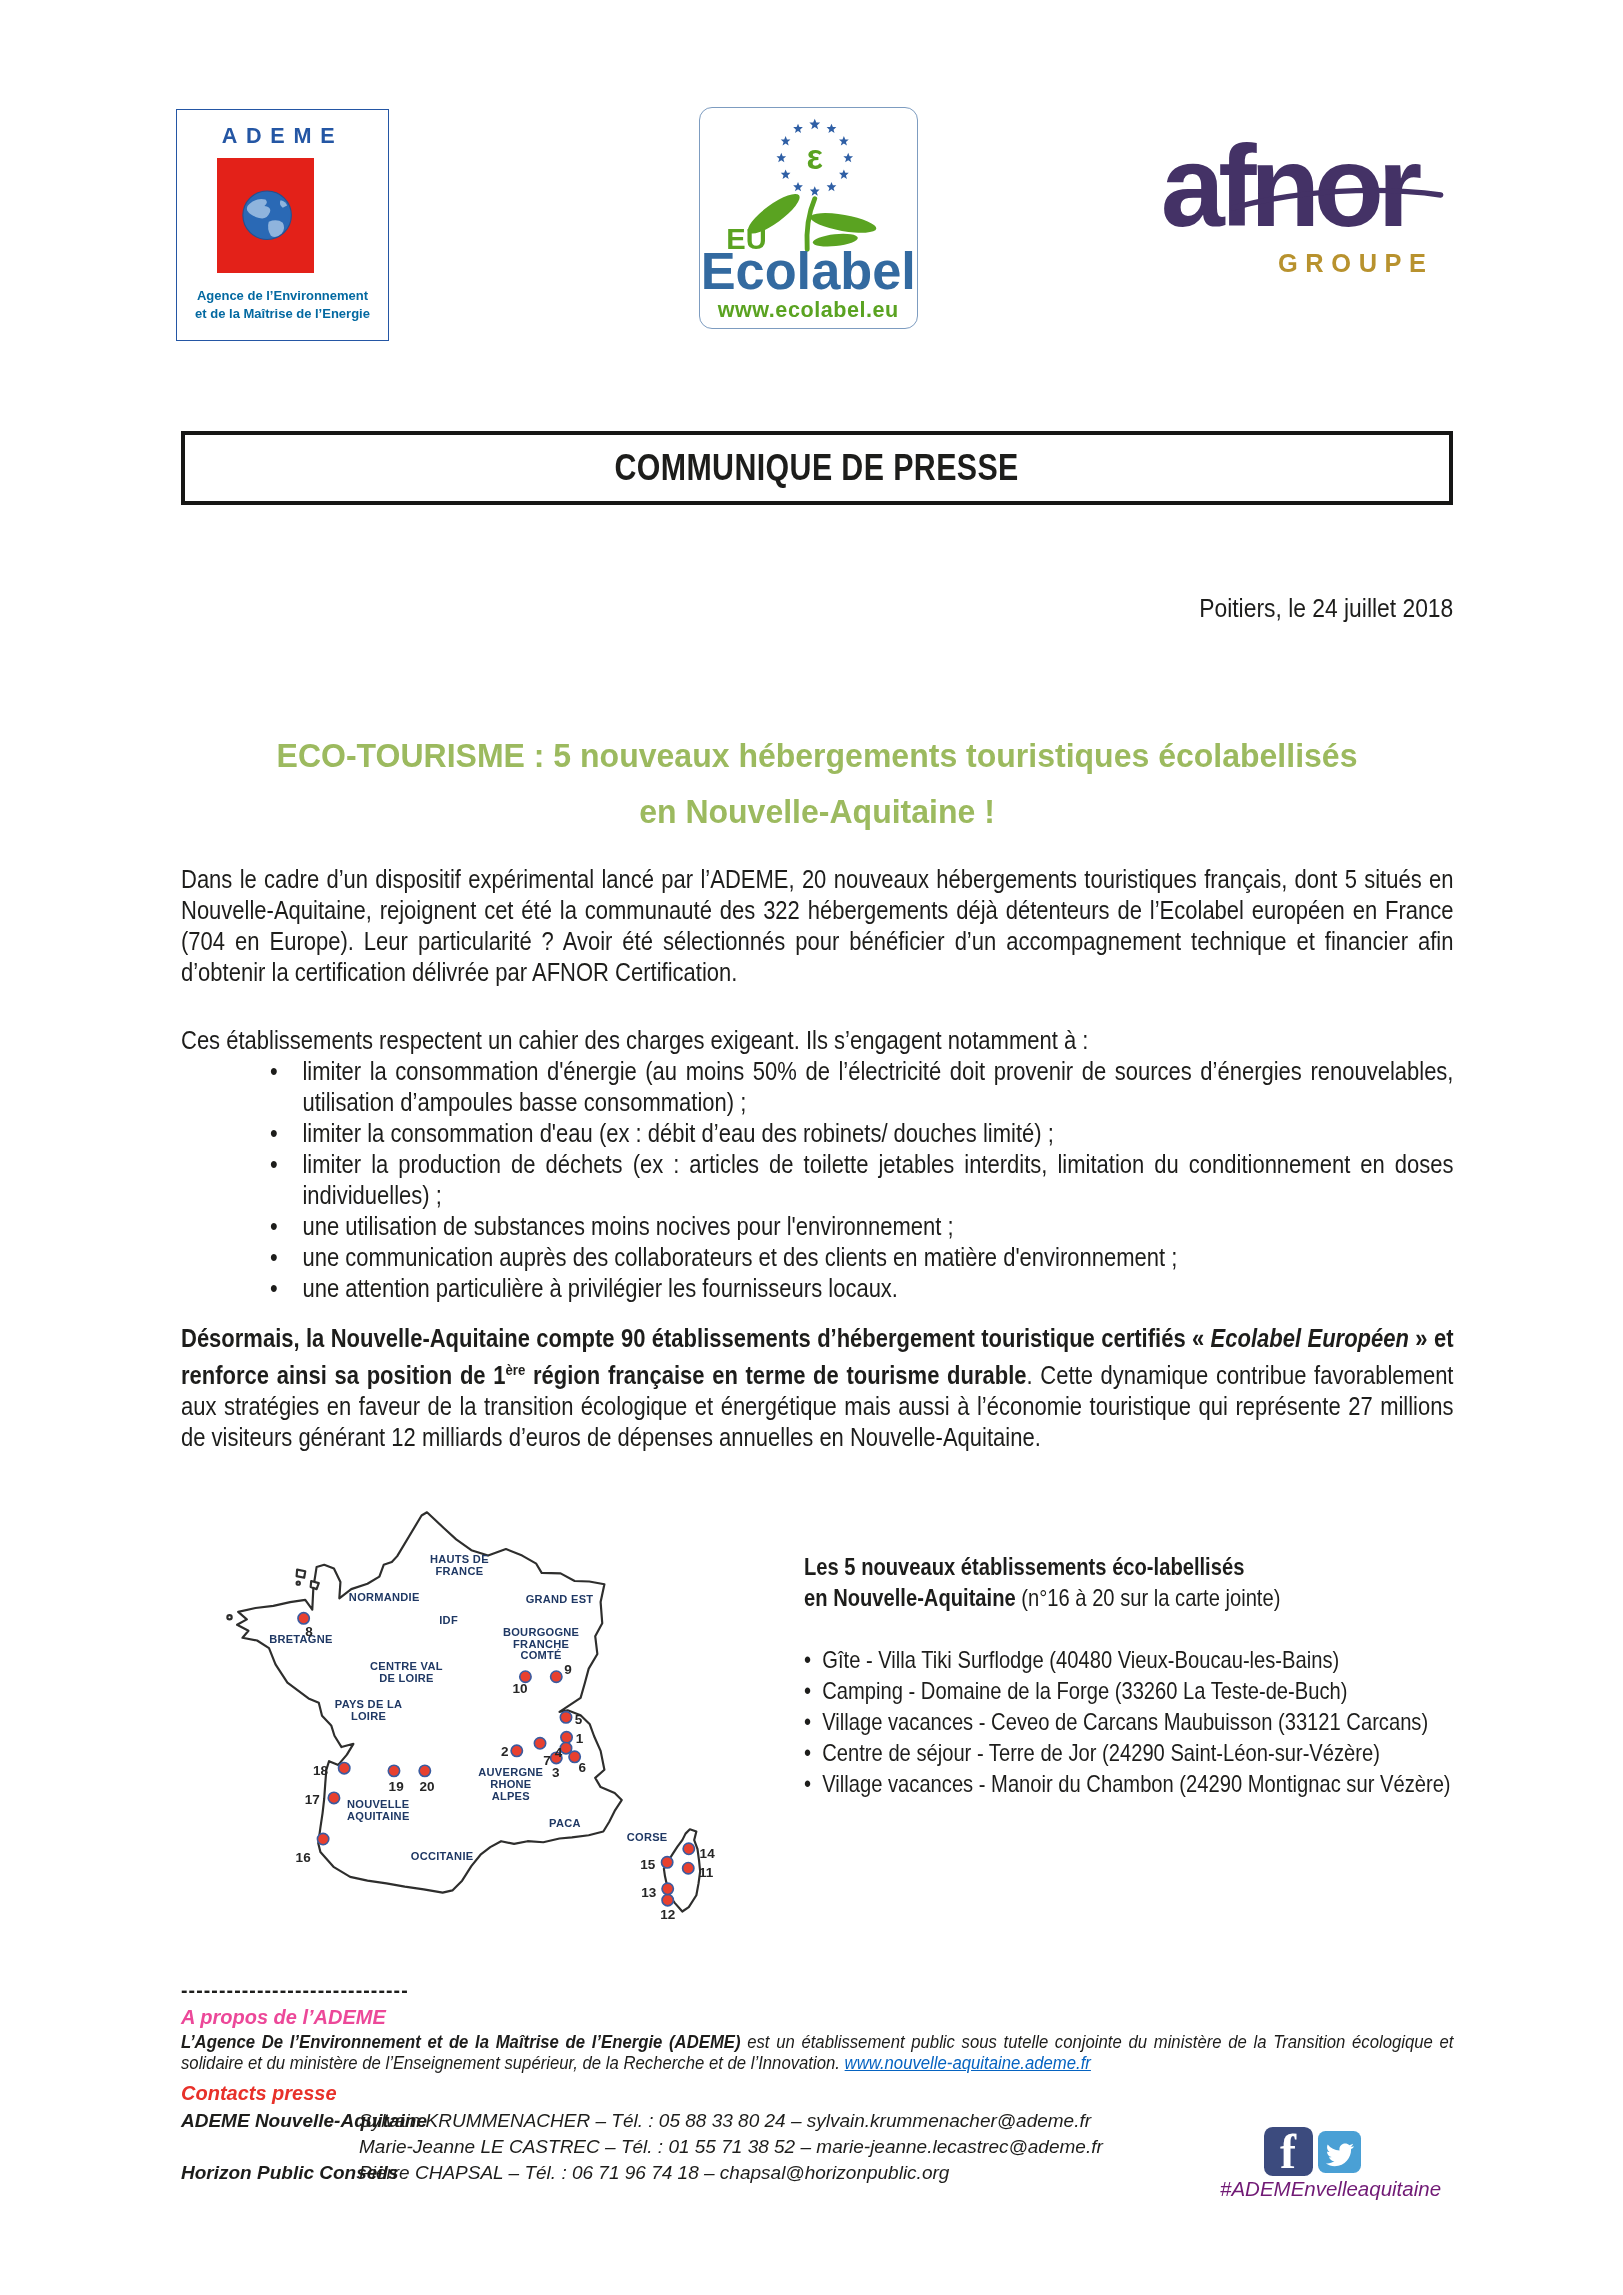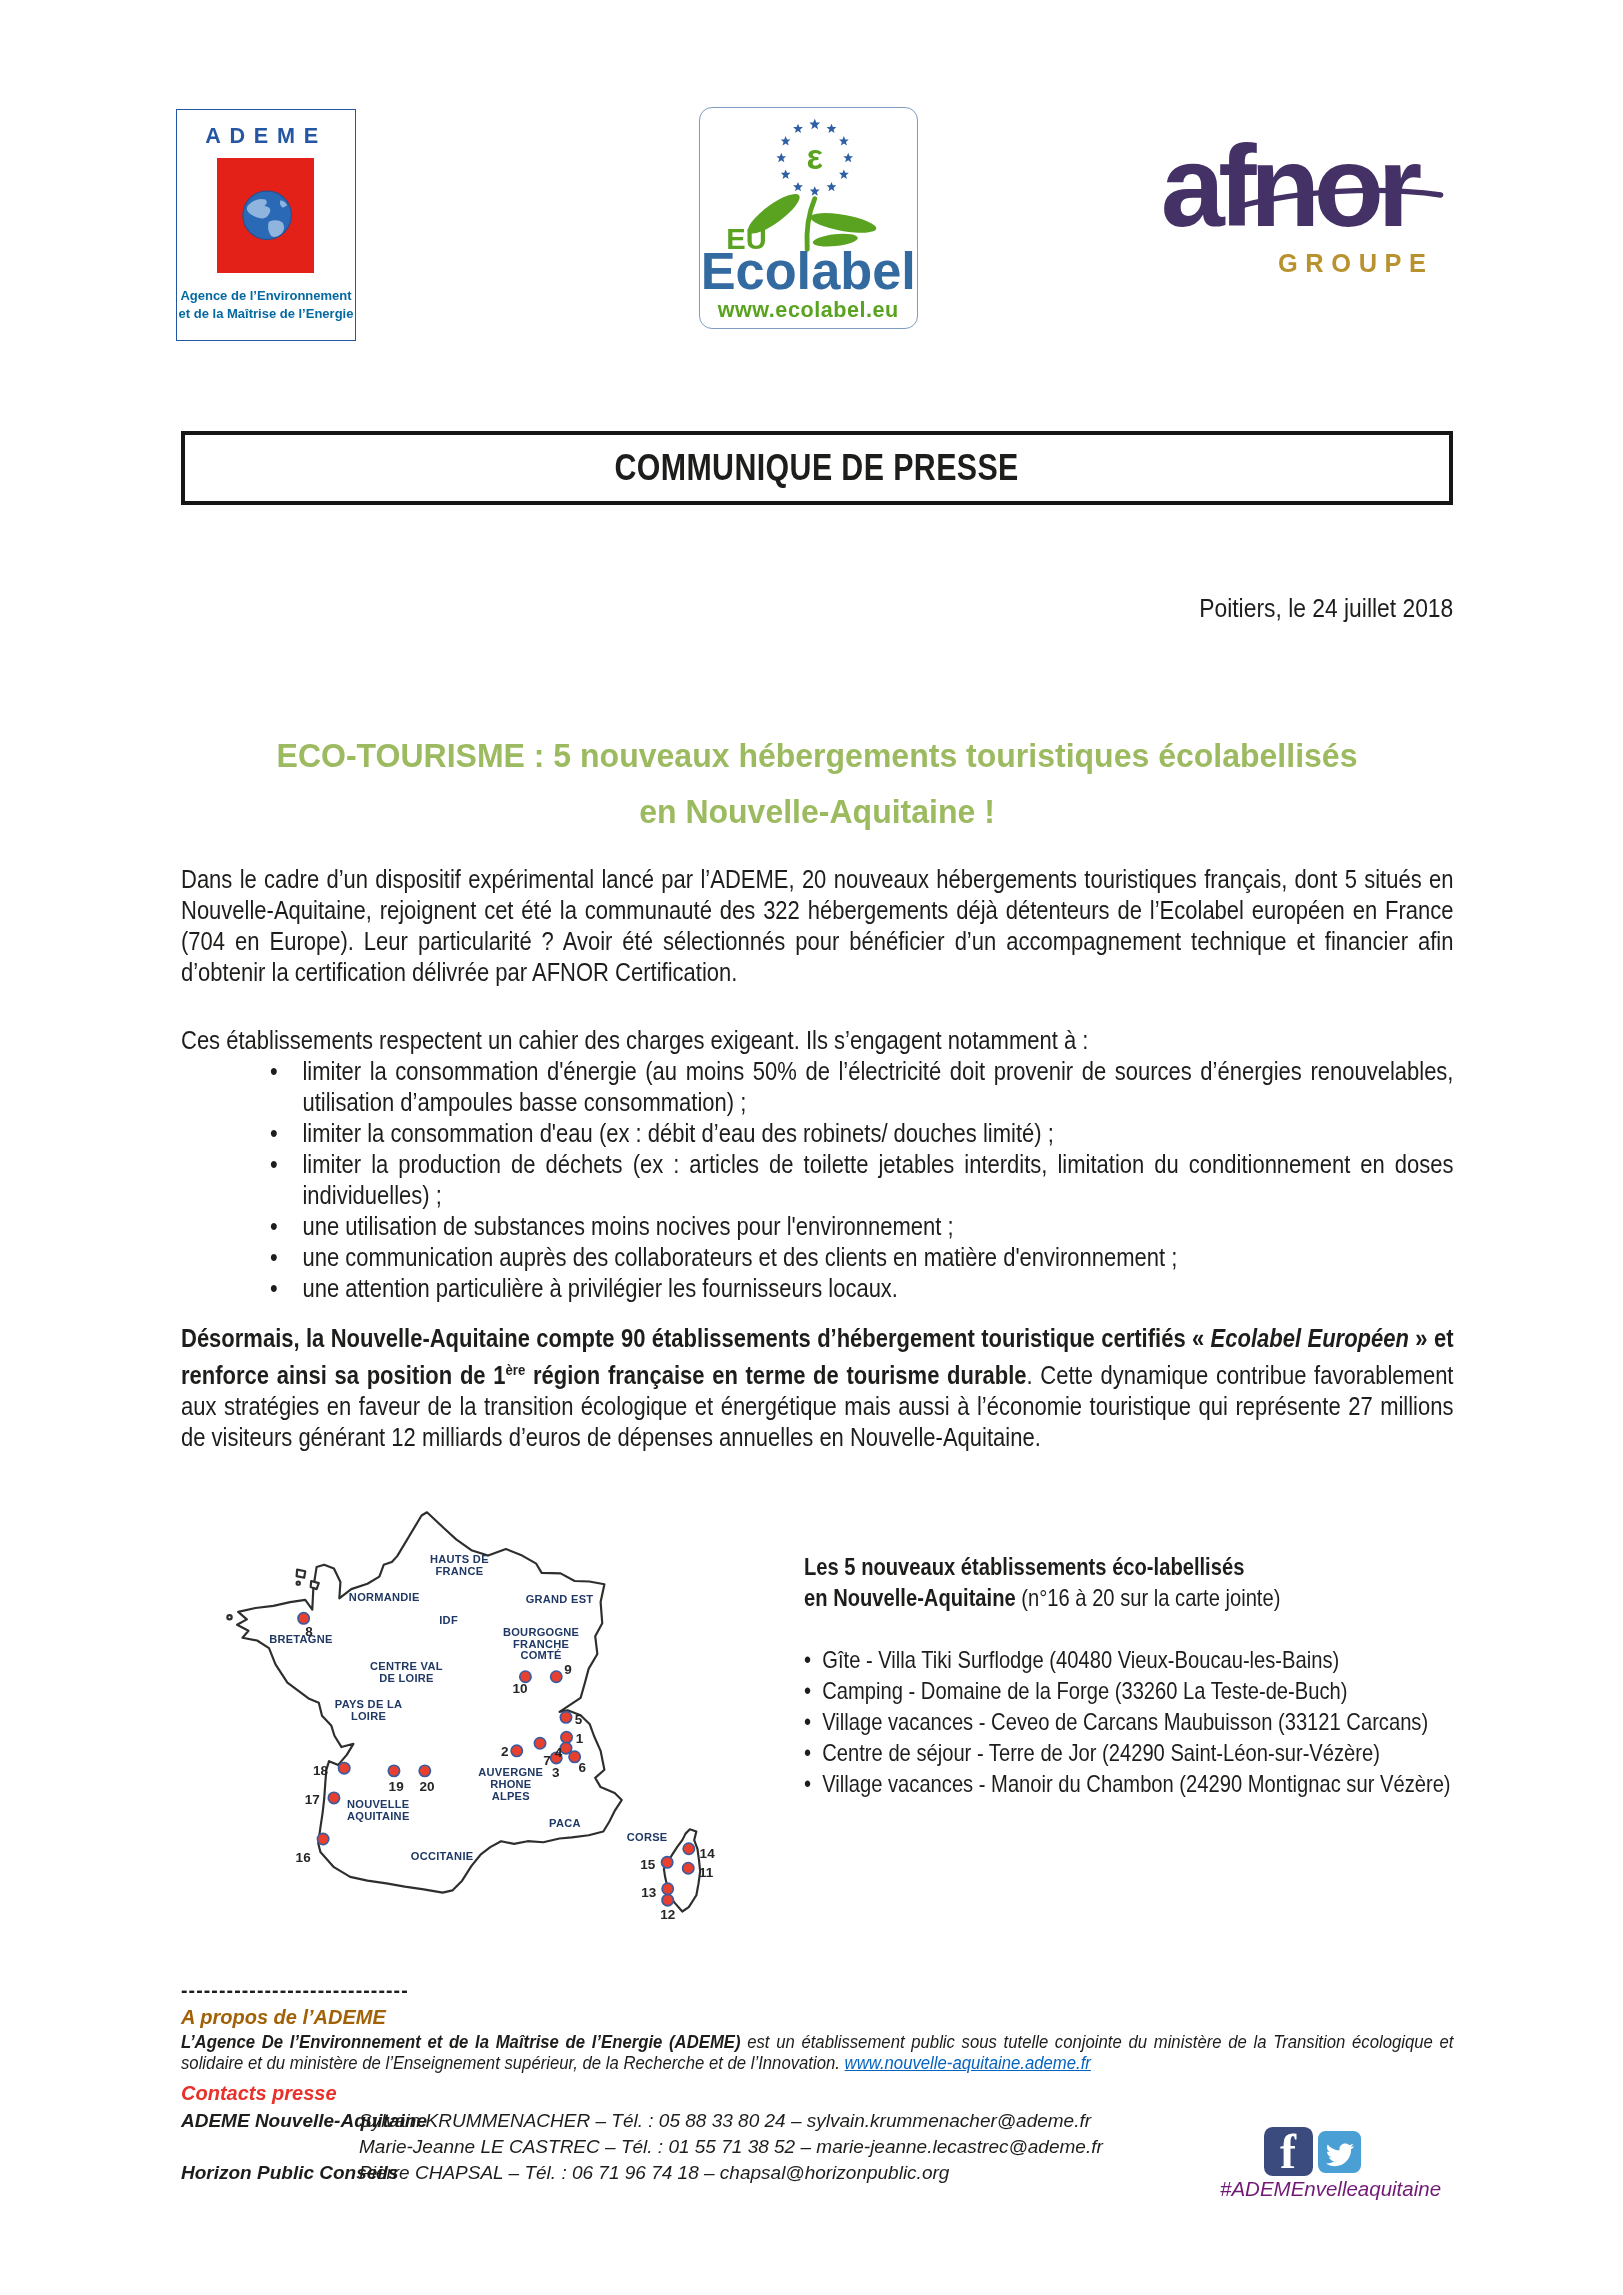--- a/index.html
+++ b/index.html
@@ -1,21 +1,21 @@
 <!DOCTYPE html>
 <html lang="fr" style="font-size:8.7px"><head>
 <meta charset="utf-8">
 <style>
   html,body{margin:0;padding:0;background:#888;}
   #page{position:relative;width:1623px;height:2295px;background:#ffffff;
         font-family:"Liberation Sans",sans-serif;color:#1d1d1b;overflow:hidden;}
   .abs{position:absolute;}
 
   
-  .ademe-box{left:176px;top:109px;width:180px;height:232px;border:1.6px solid #2456a4;box-sizing:border-box;}
+  .ademe-box{left:176px;top:109px;width:213px;height:232px;border:1.6px solid #2456a4;box-sizing:border-box;}
   .ademe-name{position:absolute;top:13px;left:0;width:100%;text-align:center;
               font-size:21.6px;font-weight:700;letter-spacing:8.7px;color:#2456a4;}
   .ademe-red{position:absolute;left:40px;top:48px;width:97px;height:115px;background:#e32119;}
   .ademe-sub{position:absolute;top:177px;left:0;width:100%;text-align:center;
              font-size:13px;line-height:18px;font-weight:600;color:#0369a1;}
   .ecolabel-box{left:699px;top:107px;width:219px;height:222px;border:1.6px solid #7d9cc0;
                 border-radius:13px;box-sizing:border-box;background:#fff;}
   .afnor-box{left:1164px;top:156px;width:281px;height:122px;}
   .afnor-name{position:absolute;left:-3.2px;top:-28px;font-size:115px;line-height:116px;
               font-weight:700;letter-spacing:-6.5px;color:#443266;}
@@ -53,21 +53,21 @@
   
   .sidebar{left:804px;top:1551px;width:773px;transform:scaleX(.84);transform-origin:left top;
            font-size:24px;line-height:31px;}
   .sidebar .sb-b{font-weight:700;}
   ul.sites{margin:31px 0 0 0;padding:0;list-style:none;}
   ul.sites li{white-space:nowrap;}
   ul.sites li::before{content:"\2022\00a0\00a0";}
 
   
   .dashes{left:181px;top:1979px;font-size:19.5px;font-weight:700;letter-spacing:1.1px;}
-  .about-title{left:181px;top:2006px;font-size:20px;font-weight:700;font-style:italic;color:#a16207;text-align:center;}
+  .about-title{left:181px;top:2006px;font-size:20px;font-weight:700;font-style:italic;color:#ec4899;text-align:center;}
   .about-para{left:181px;top:2032px;font-size:19px;font-style:italic;line-height:20.5px;text-align:justify;}
   .link{color:#0563c1;text-decoration:underline;cursor:pointer;}
   .contacts-title{left:181px;top:2082px;font-size:20px;font-weight:700;font-style:italic;color:#e8312a;}
   .contacts{left:181px;top:2108px;display:grid;grid-template-columns:178px auto;column-gap:0;
             font-size:19px;line-height:26px;font-style:italic;width:811px;}
   .contacts .org{font-weight:700;white-space:nowrap;}
   .contacts .val{white-space:nowrap;}
   .fb-icon{left:1264px;top:2127px;width:49px;height:49px;background:#3c4b7e;border-radius:8.7px;overflow:hidden;}
   .fb-icon span{position:absolute;left:16px;top:-3.2px;color:#fff;font-size:48px;font-weight:700;font-family:"Liberation Serif",serif;}
   .tw-icon{left:1318px;top:2131px;width:43px;height:42px;background:#4aa0d5;border-radius:7.6px;}

